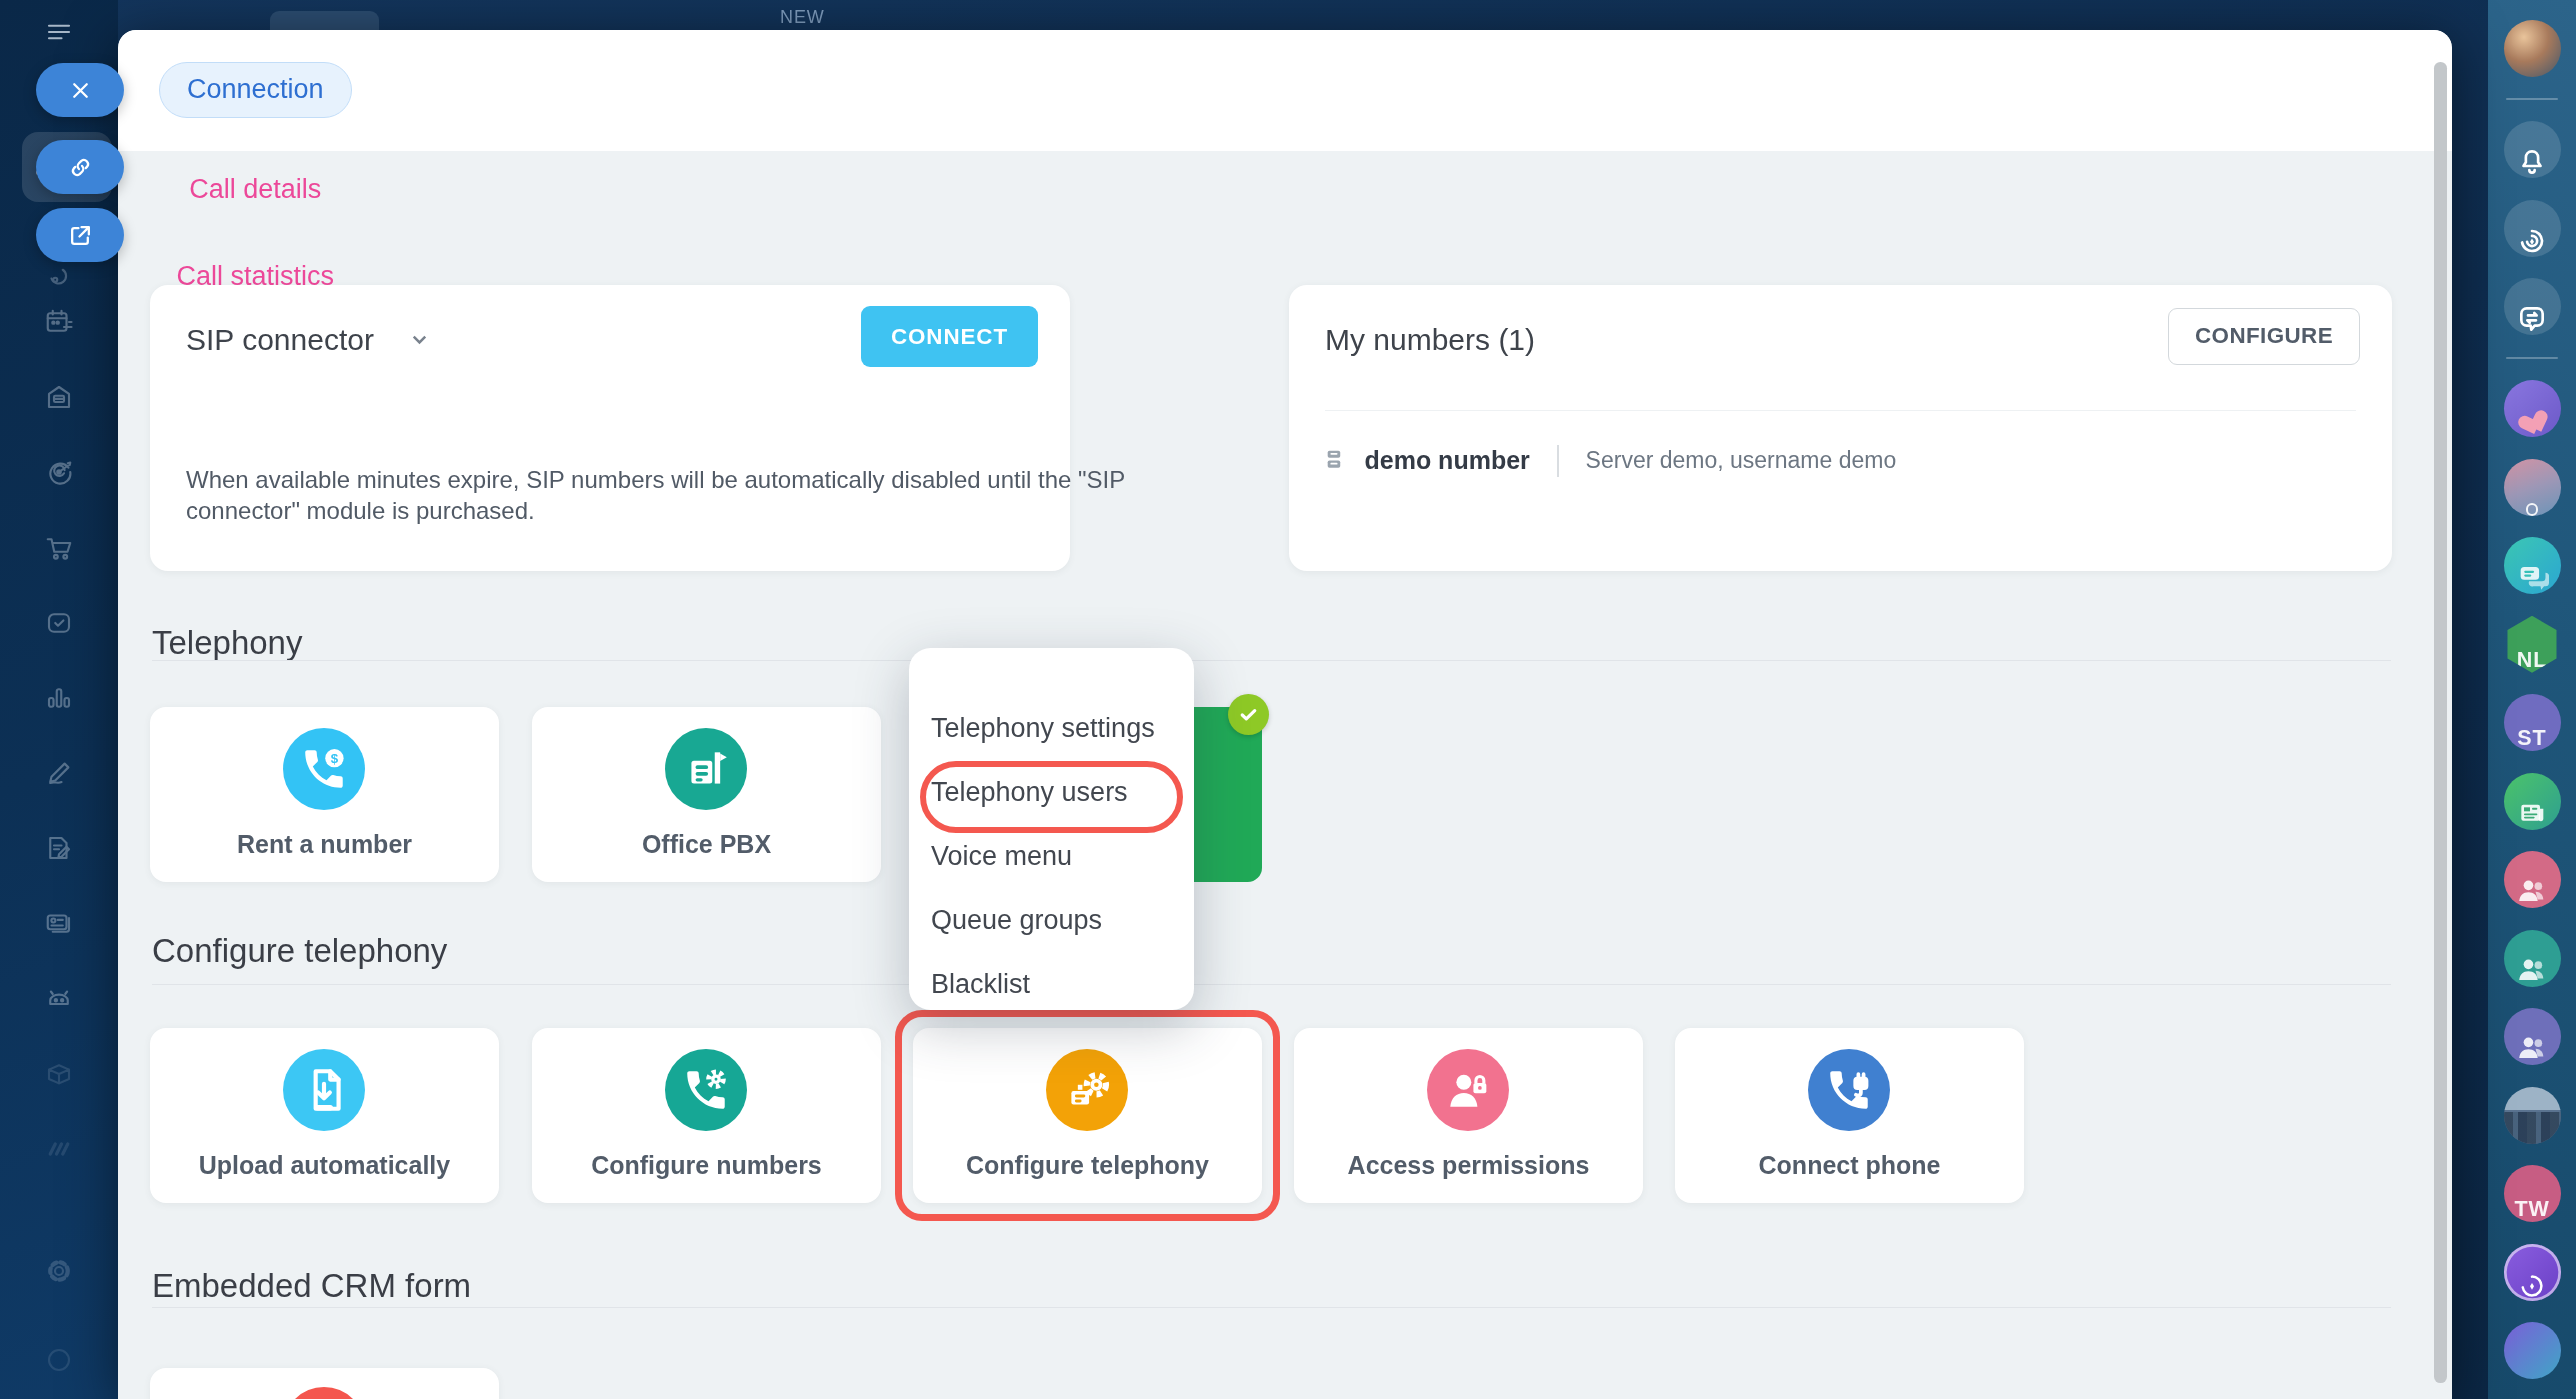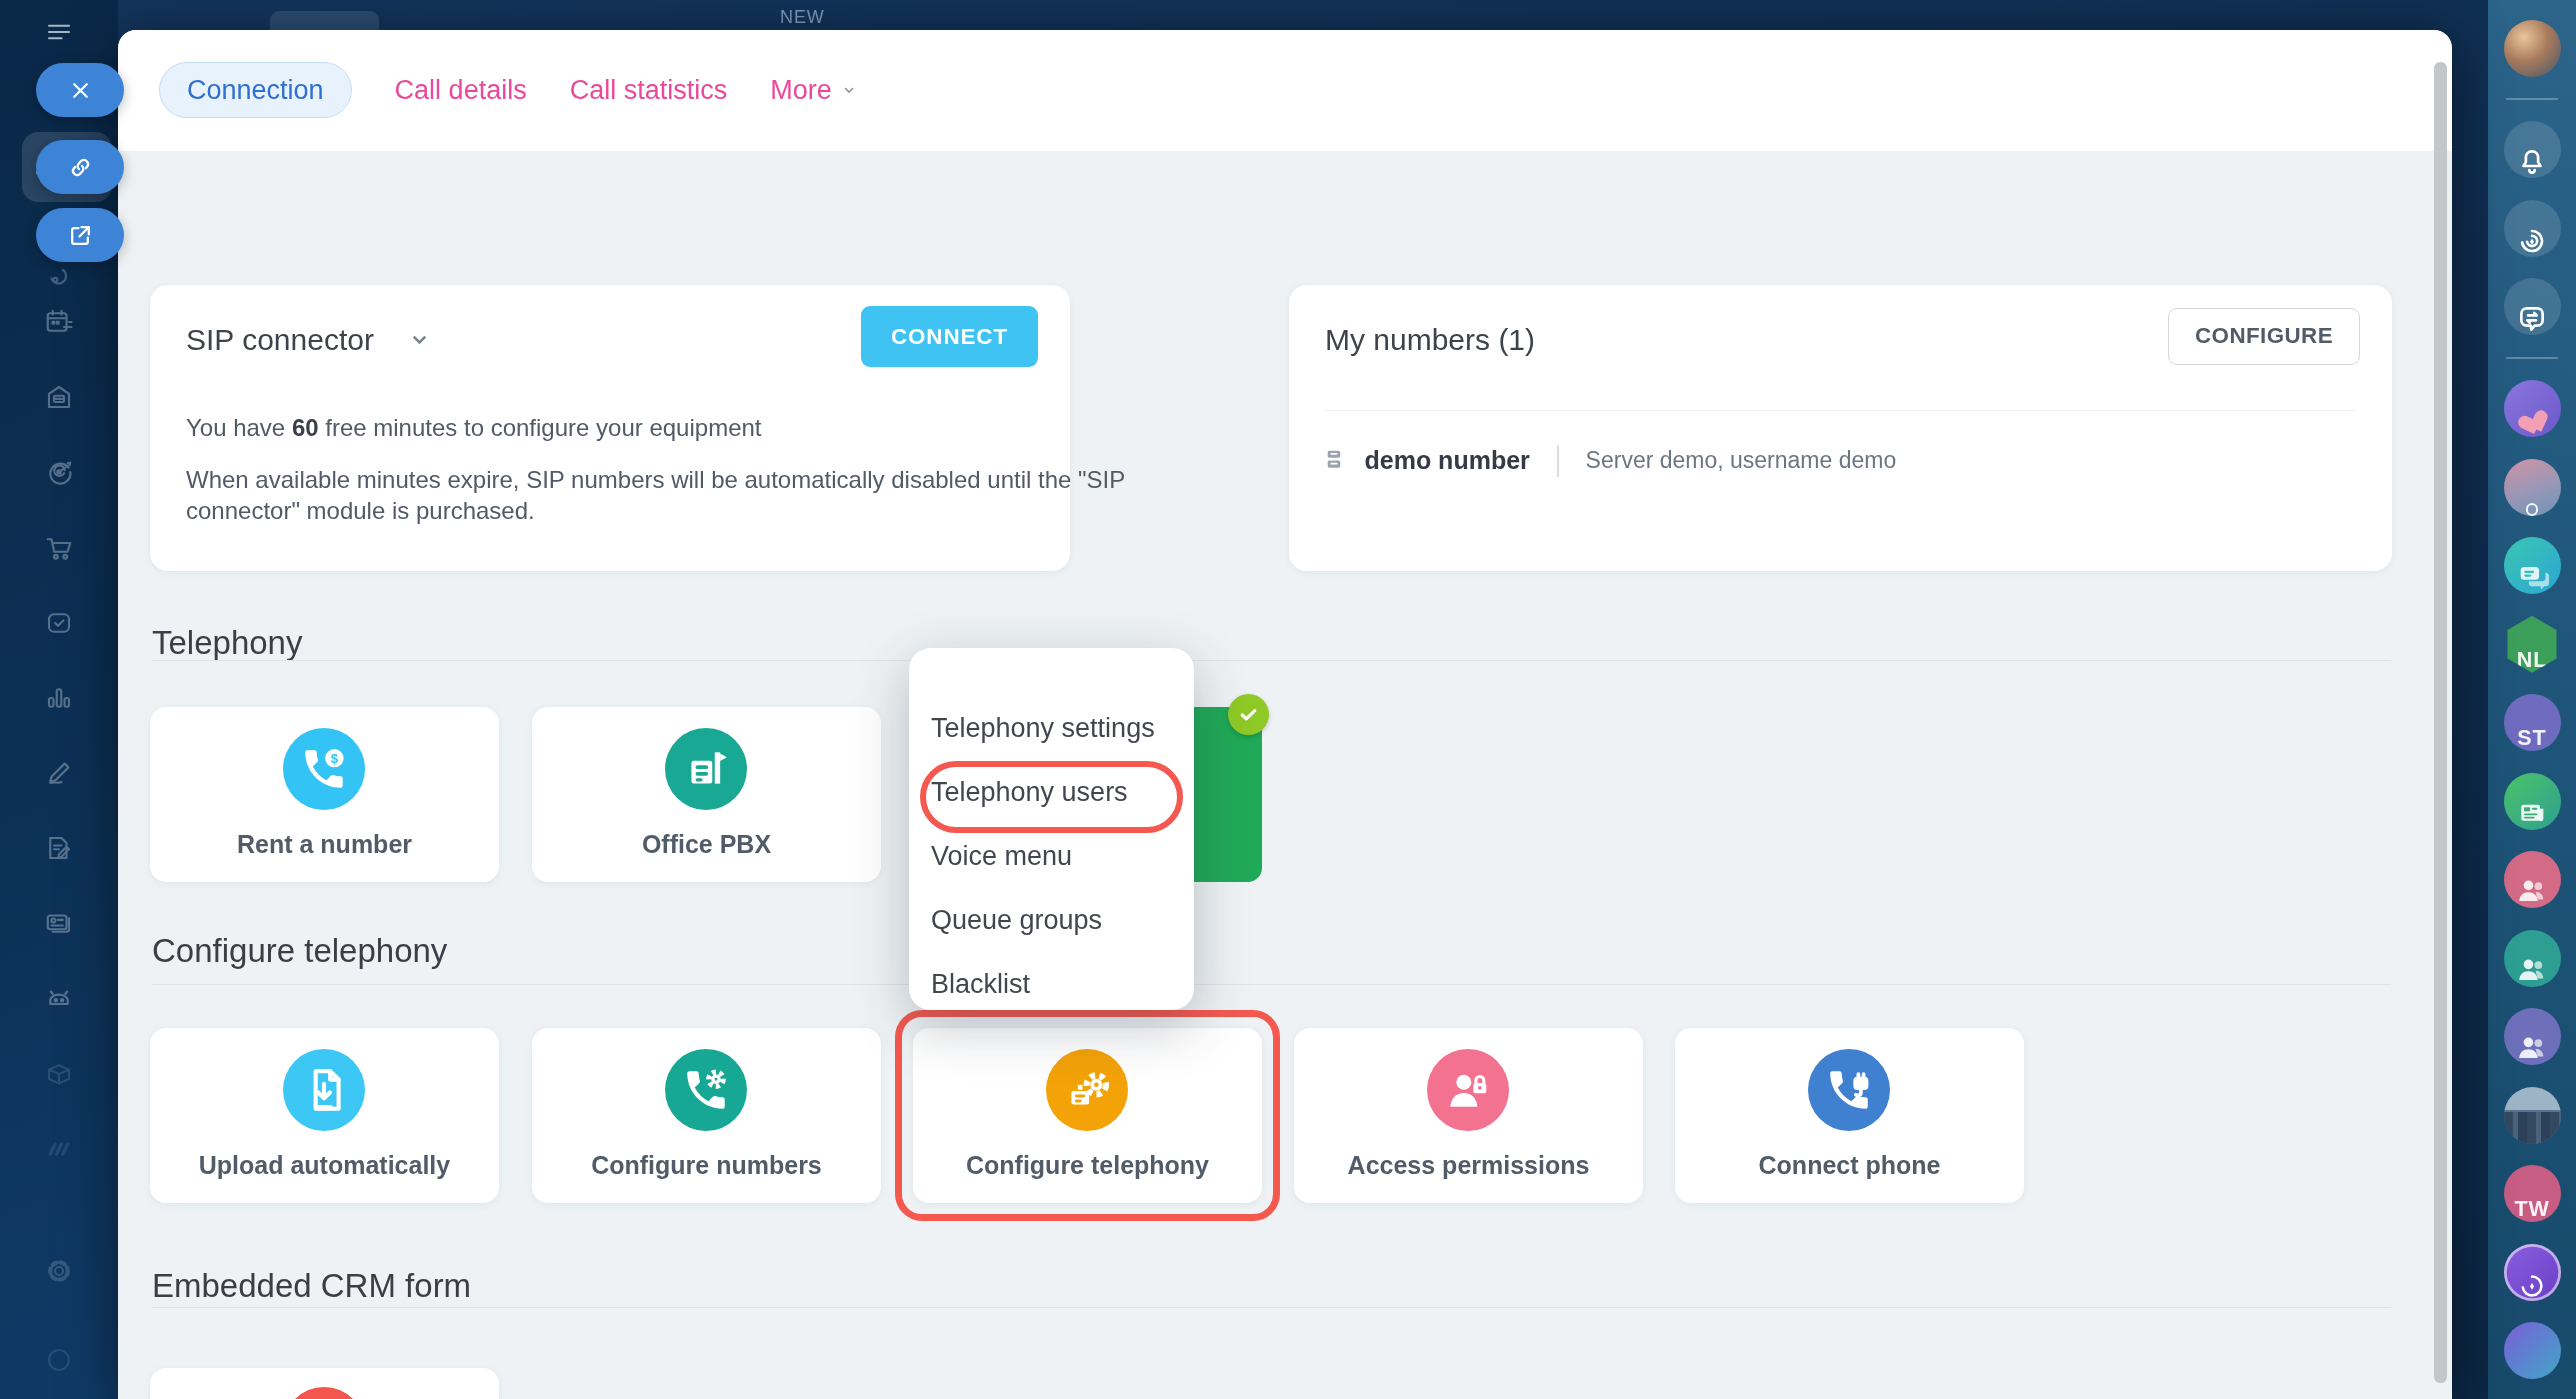--- a/index.html
+++ b/index.html
@@ -50,21 +50,21 @@
   .av-city .blocks { position:absolute; bottom:0; width:100%; height:32px;
     background:repeating-linear-gradient(90deg,#2e4257 0 9px,#46607a 9px 14.3px,#243850 14.3px 23px); opacity:.85; }
   .av-tw { background:#c75d83; }
   .av-cop2 { background:linear-gradient(135deg,#8b5fe0 0%,#6a3fc6 100%); box-shadow:inset 0 0 0 2.7px rgba(255,255,255,.55); }
   .av-partial { background:linear-gradient(135deg,#7b5fd8 0%,#3fa6c6 100%); }
 
   
   .panel { position:absolute; left:118px; top:29.5px; width:2334px; height:1370px; background:#eef2f4;
     border-radius:18px 18px 0 0; box-shadow:0 9px 54px rgba(0,0,0,.5); z-index:30; overflow:hidden; }
   .panel-header { position:absolute; left:0; top:0; width:100%; height:121px; background:#fff; border-radius:18px 18px 0 0; }
-  .tabs { position:absolute; left:41px; top:32px; height:57px; display:flex; align-items:center; gap:43px; }
+  .tabs { position:absolute; left:41px; top:32px; height:57px; display:flex; align-items:center; gap:56px;flex-direction:column; }
   .tab { font-size:27px; color:#ec4899; cursor:pointer; display:flex; align-items:center; gap:9px; }
   .tab.active { background:#e7f2fd; border:1.8px solid #c2ddf8; color:#2e6fd1; border-radius:29.5px; padding:11.6px 27px; }
   .tab .chev { width:16px; height:16px; stroke:#8a939e; stroke-width:2.4; fill:none; }
   .scrollbar { position:absolute; right:5.4px; top:32px; width:12.5px; height:1321px; background:#c3c7ca; border-radius:6.3px; }
 
   .page-title { position:absolute; left:34px; top:168px; font-size:39px; color:#3a3e46; font-weight:500; }
 
   .card { position:absolute; background:#fff; border-radius:18px; box-shadow:0 1.8px 7.2px rgba(70,80,90,.07); }
   .sip-card { left:32px; top:255px; width:920px; height:286px; }
   .num-card { left:1171px; top:255px; width:1103px; height:286px; }
@@ -277,21 +277,20 @@
 
 
     <div class="card sip-card">
       <div class="card-title">
         <span>SIP connector</span>
         <svg class="chev" viewBox="0 0 24 24">
             <path d="m6 9 6 6 6-6"></path>
           </svg>
       </div>
       <button class="btn-connect">CONNECT</button>
-      <div class="sip-line1"><span>You have </span><b>60</b><span> free minutes to configure your equipment</span></div>
       <div class="sip-line2">When available minutes expire, SIP numbers will be automatically disabled until the "SIP connector" module is purchased.</div>
     </div>
 
     <div class="card num-card">
       <div class="card-title">
           <span>My numbers (1)</span>
         </div>
       <button class="btn-configure">CONFIGURE</button>
       <div class="num-divider"></div>
       <div class="num-row">

